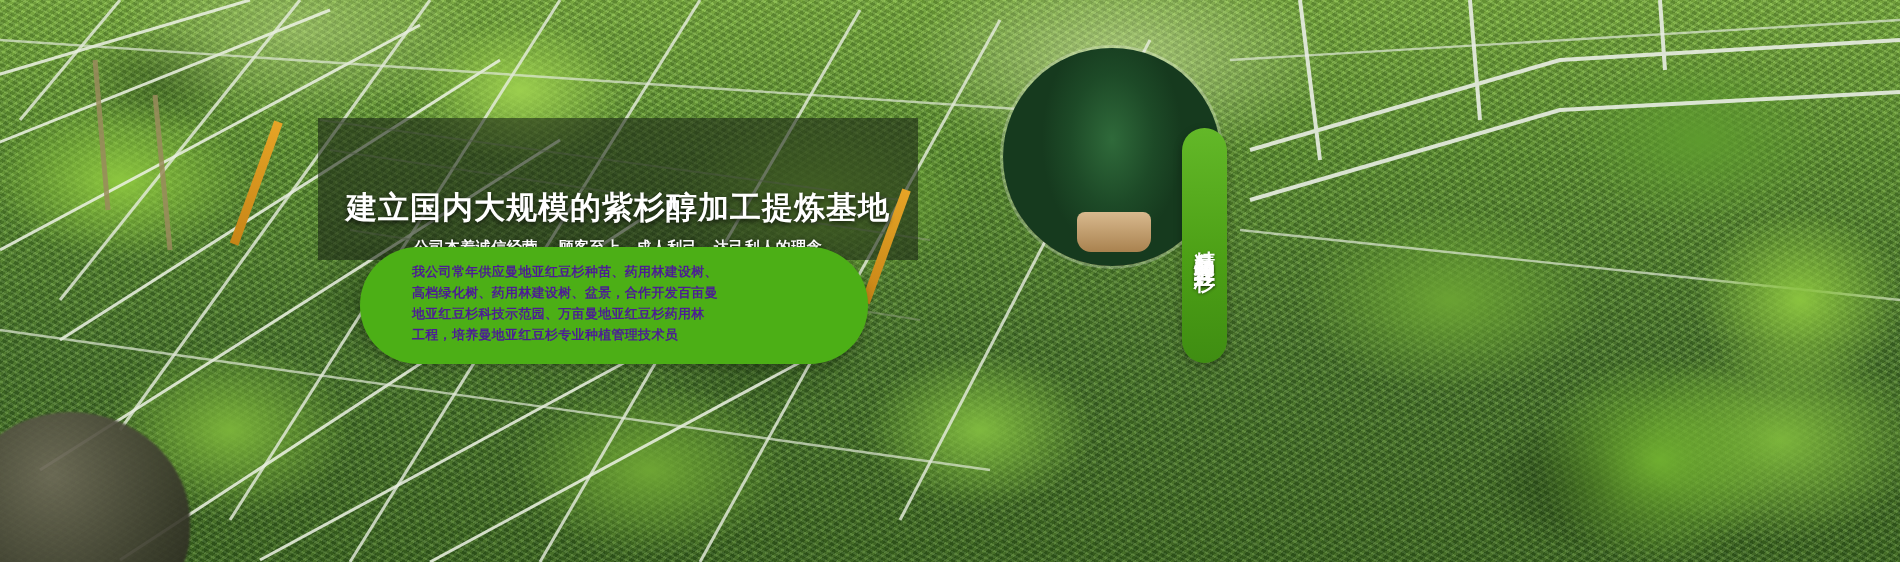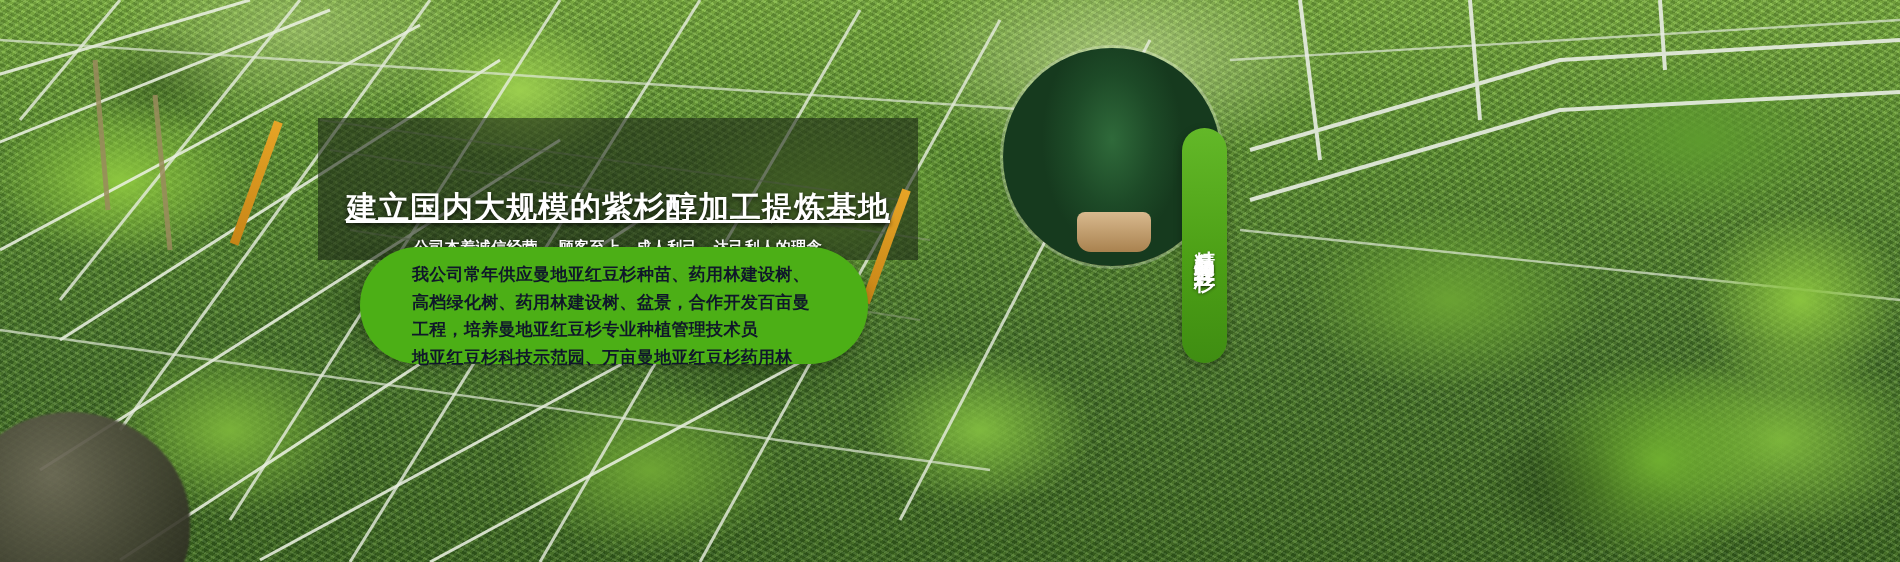--- a/index.html
+++ b/index.html
@@ -98,21 +98,20 @@
     left: 318px; top: 190px;
     width: 600px;
     text-align: center;
     color: #ffffff;
     font-size: 31px;
     font-weight: bold;
     letter-spacing: 1px;
     line-height: 1.15;
     text-shadow: 0 2px 5px rgba(0,0,0,.75);
     white-space: nowrap;
-    text-decoration: underline;
   }
   .subhead {
     position: absolute;
     left: 318px; top: 238px;
     width: 600px;
     text-align: center;
     color: #ffffff;
     font-size: 15px;
     font-weight: bold;
     letter-spacing: .5px;
@@ -126,22 +125,22 @@
     left: 360px; top: 247px;
     width: 508px; height: 117px;
     background: #4caf16;
     border-radius: 58px;
     box-shadow: 0 3px 10px rgba(0,0,0,.25);
   }
   .green-box .body {
     position: absolute;
     left: 52px; top: 14px;
     width: 420px;
-    color: #0f172a;
-    font-size: 17px;
+    color: #4c1d95;
+    font-size: 13px;
     font-weight: bold;
     line-height: 1.62;
     letter-spacing: .3px;
   }
   .green-box .body p { margin: 0; white-space: nowrap; }
 
   
   .vpill {
     position: absolute;
     left: 1182px; top: 128px;
@@ -272,18 +271,18 @@
   <div class="gold-left"></div>
   <div class="gold-right"></div>
 
   <div class="headline">建立国内大规模的紫杉醇加工提炼基地</div>
   <div class="subhead">公司本着诚信经营、 顾客至上、成人利己、达己利人的理念</div>
 
   <div class="green-box">
     <div class="body">
       <p>我公司常年供应曼地亚红豆杉种苗、药用林建设树、</p>
       <p>高档绿化树、药用林建设树、盆景，合作开发百亩曼</p>
+      <p>地亚红豆杉科技示范园、万亩曼地亚红豆杉药用林</p>
       <p>工程，培养曼地亚红豆杉专业种植管理技术员</p>
-      <p>地亚红豆杉科技示范园、万亩曼地亚红豆杉药用林</p>
     </div>
   </div>
 
 </div>
 
 </body></html>

